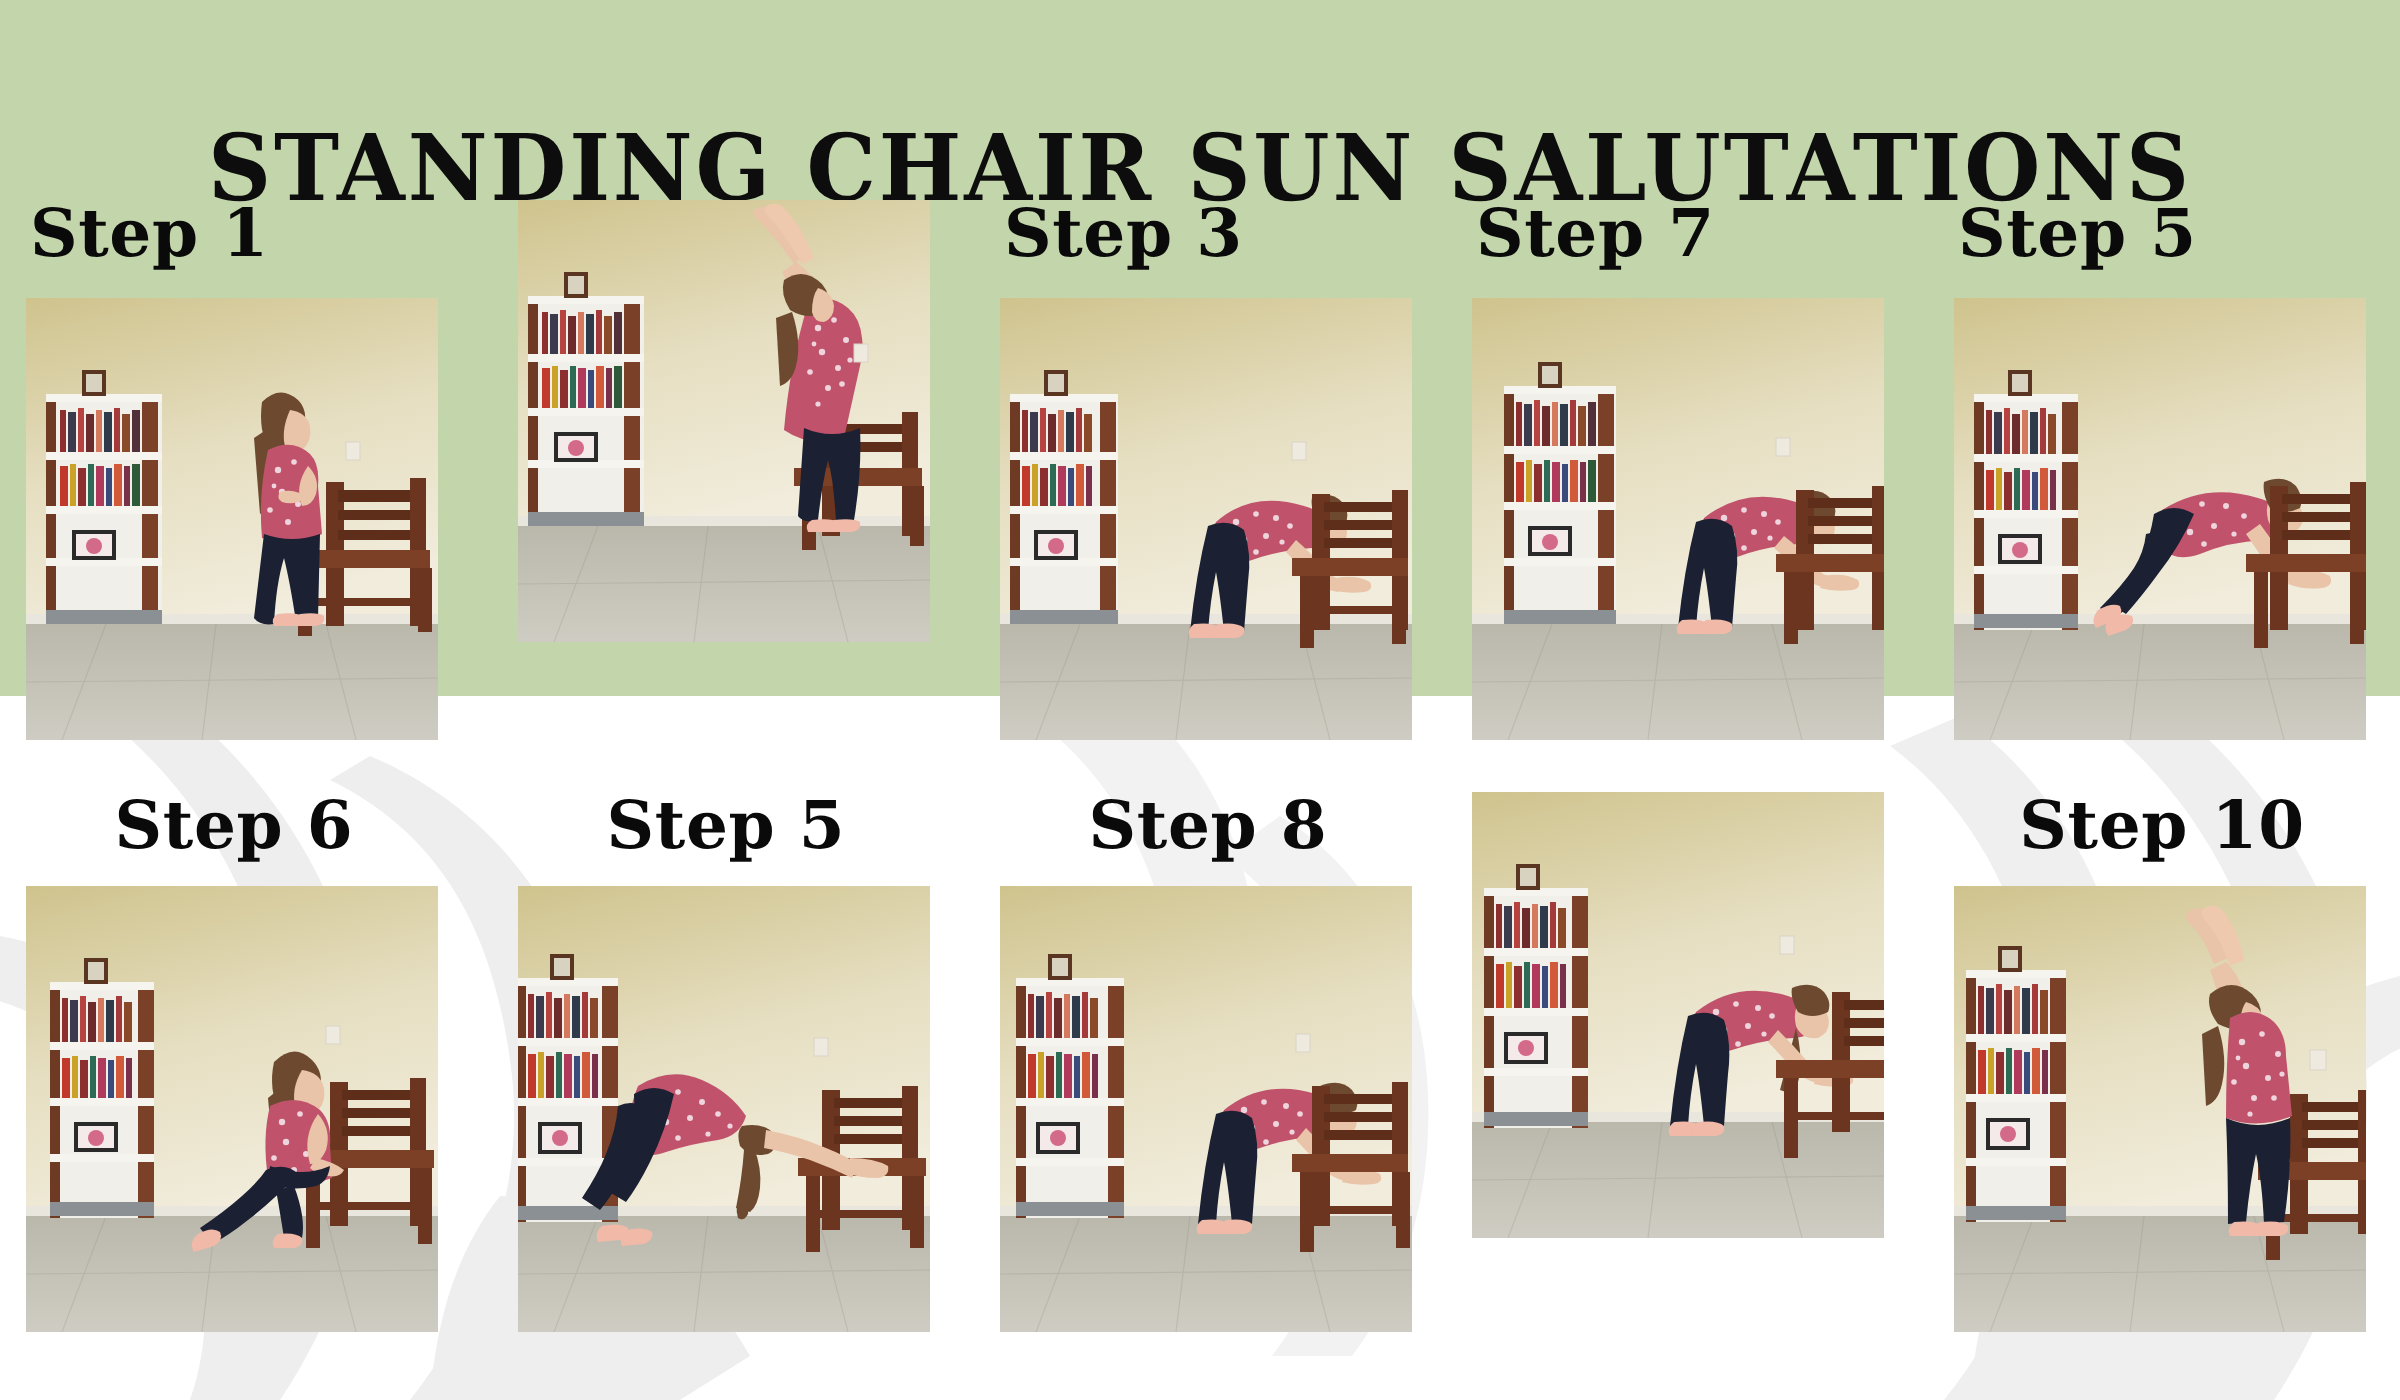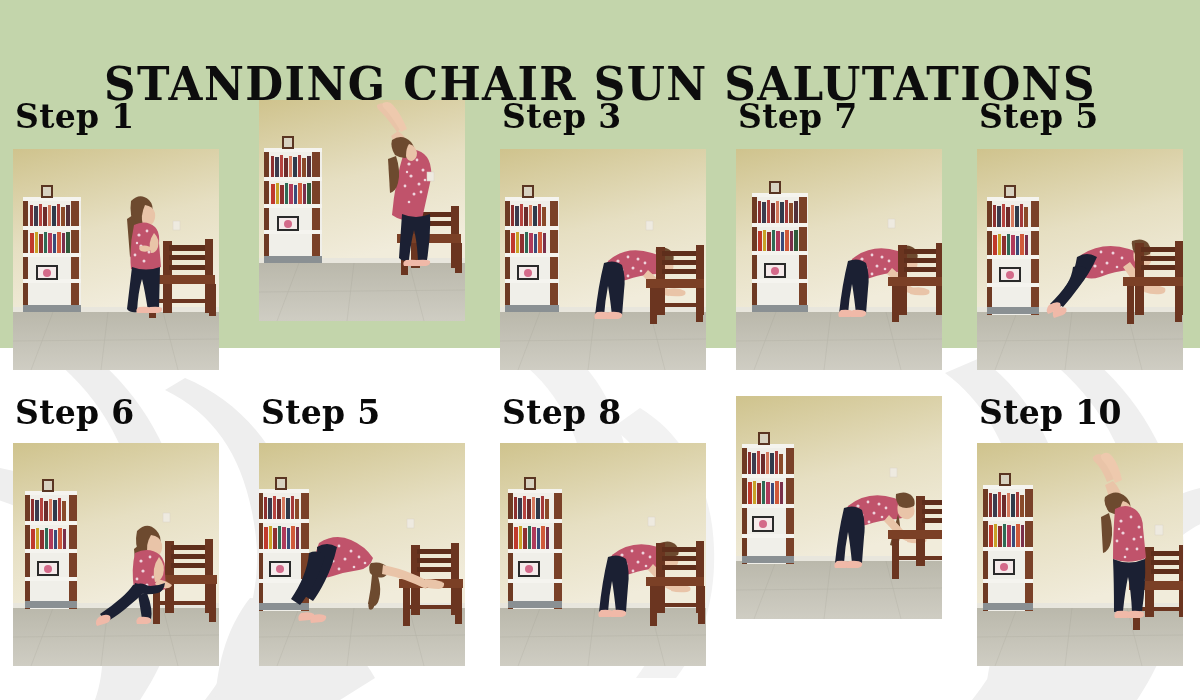--- a/index.html
+++ b/index.html
@@ -37,21 +37,21 @@
     letter-spacing:1.5px;
     color:#0d0d0d;
     transform:scaleX(0.95);
     transform-origin:center top;
     white-space:nowrap;
   }
 
   
   .row{position:absolute;left:0;width:1200px;}
   .row-top{top:100px;height:290px;}
-  .row-bottom{top:396px;height:300px;}
+  .row-bottom{top:396px;height:300px;text-align:center;}
 
   .cell{position:absolute;top:0;width:206px;}
   .cell.c0{left:13px;}
   .cell.c1{left:259px;}
   .cell.c2{left:500px;}
   .cell.c3{left:736px;}
   .cell.c4{left:977px;}
 
   .step-label{
     font-family:"DejaVu Serif", serif;

